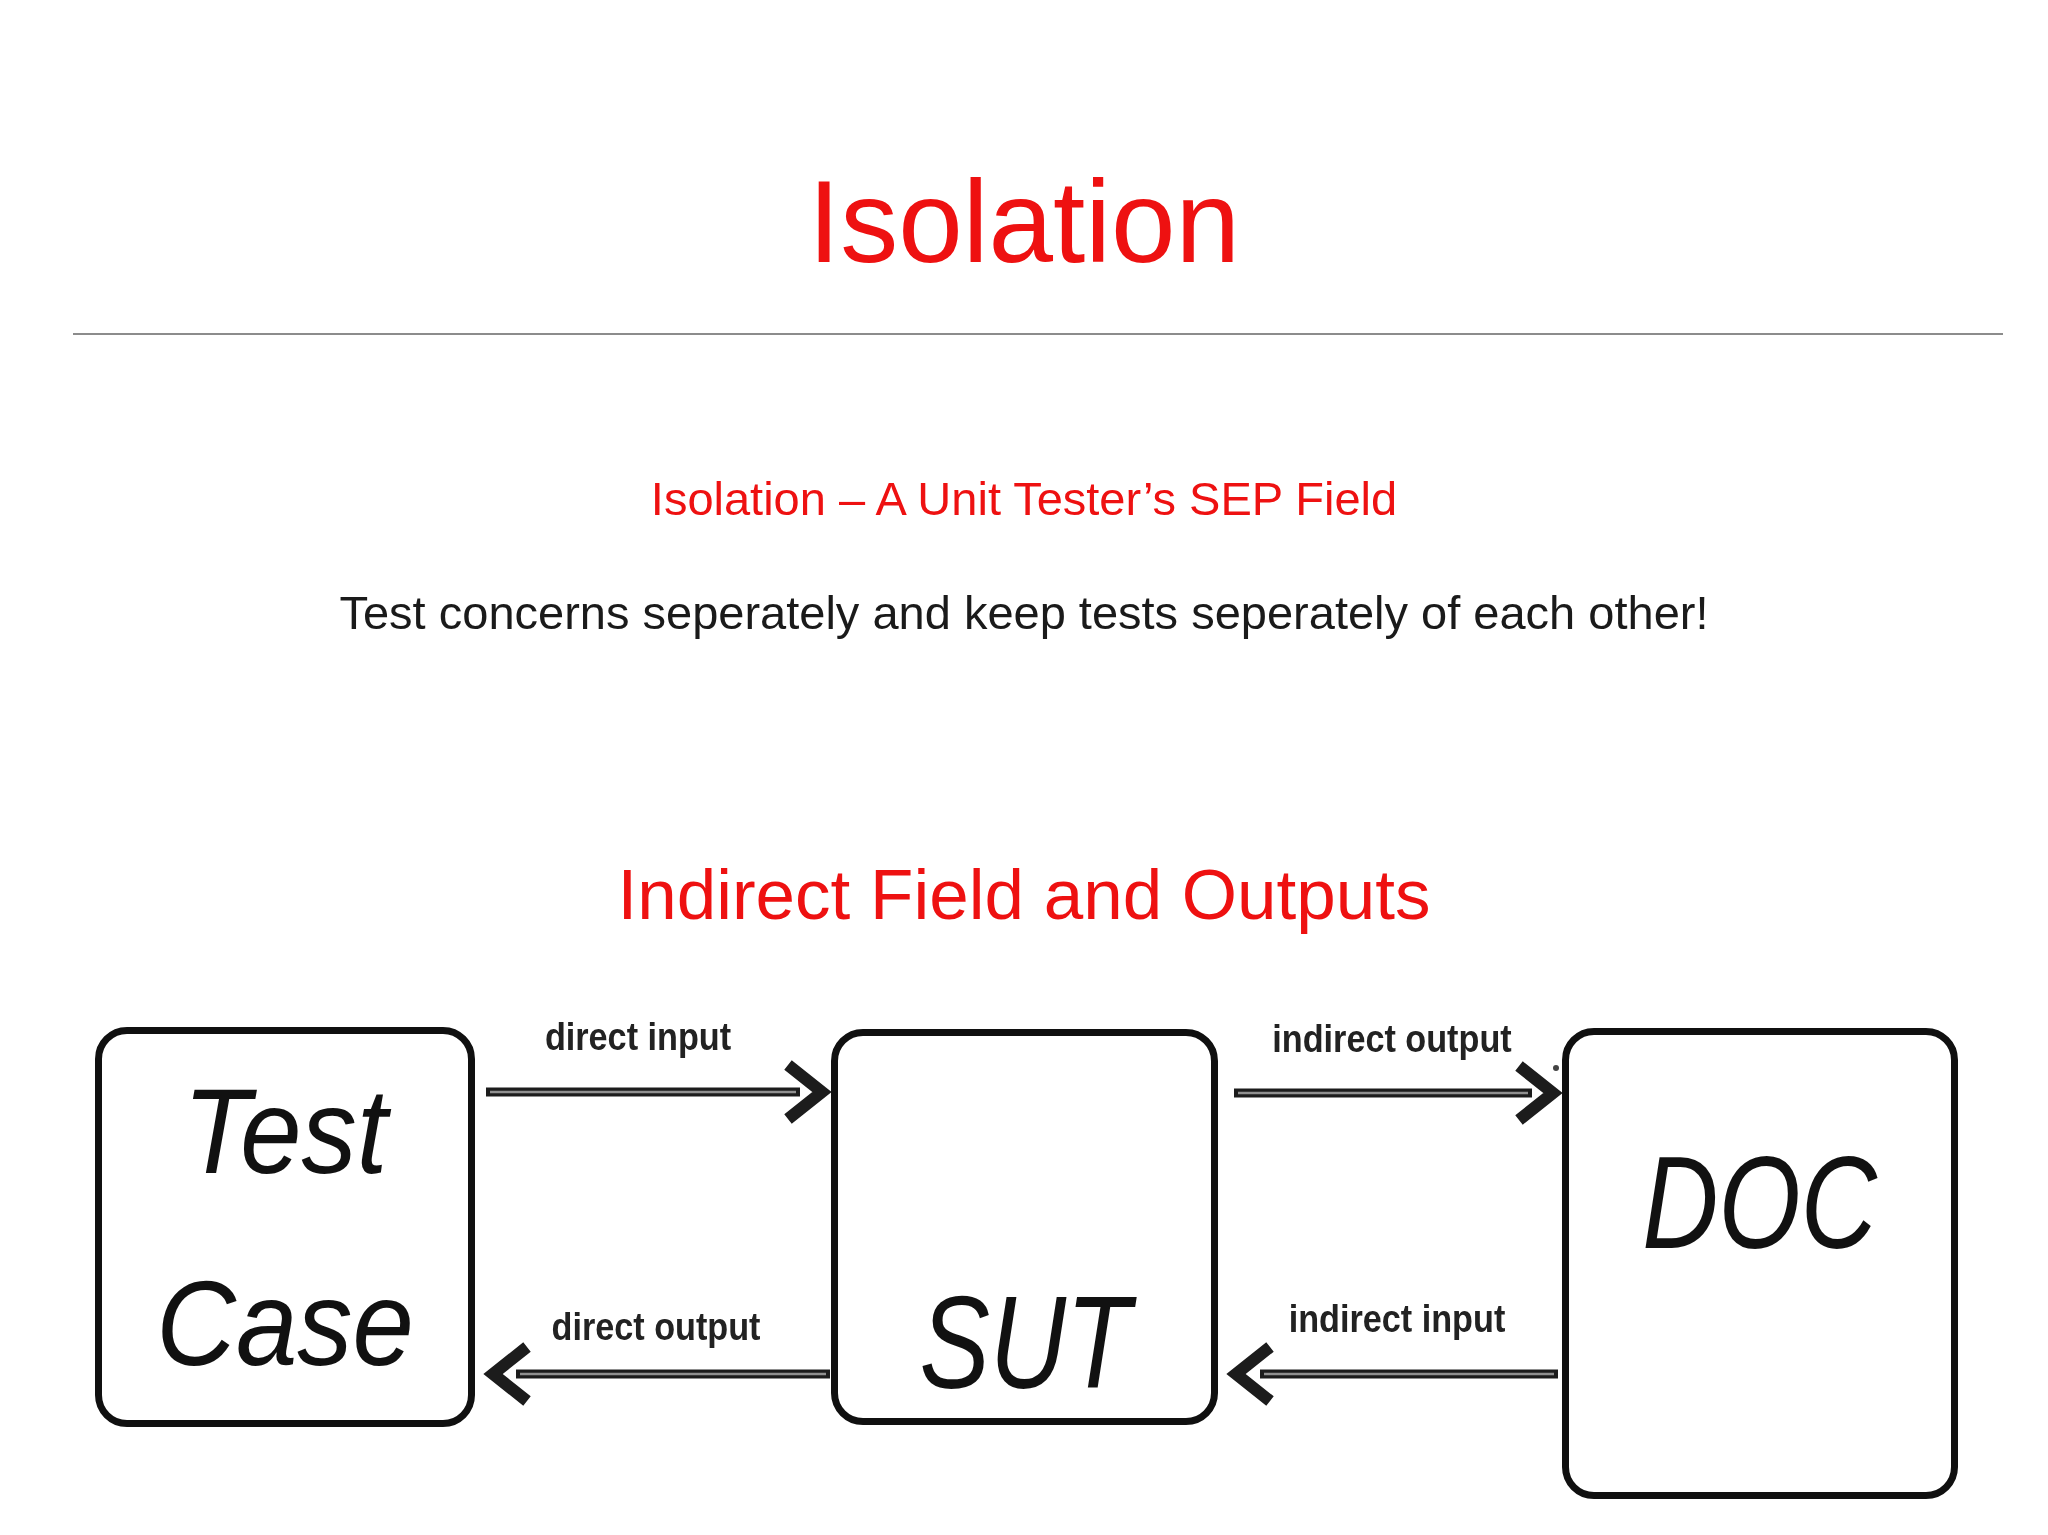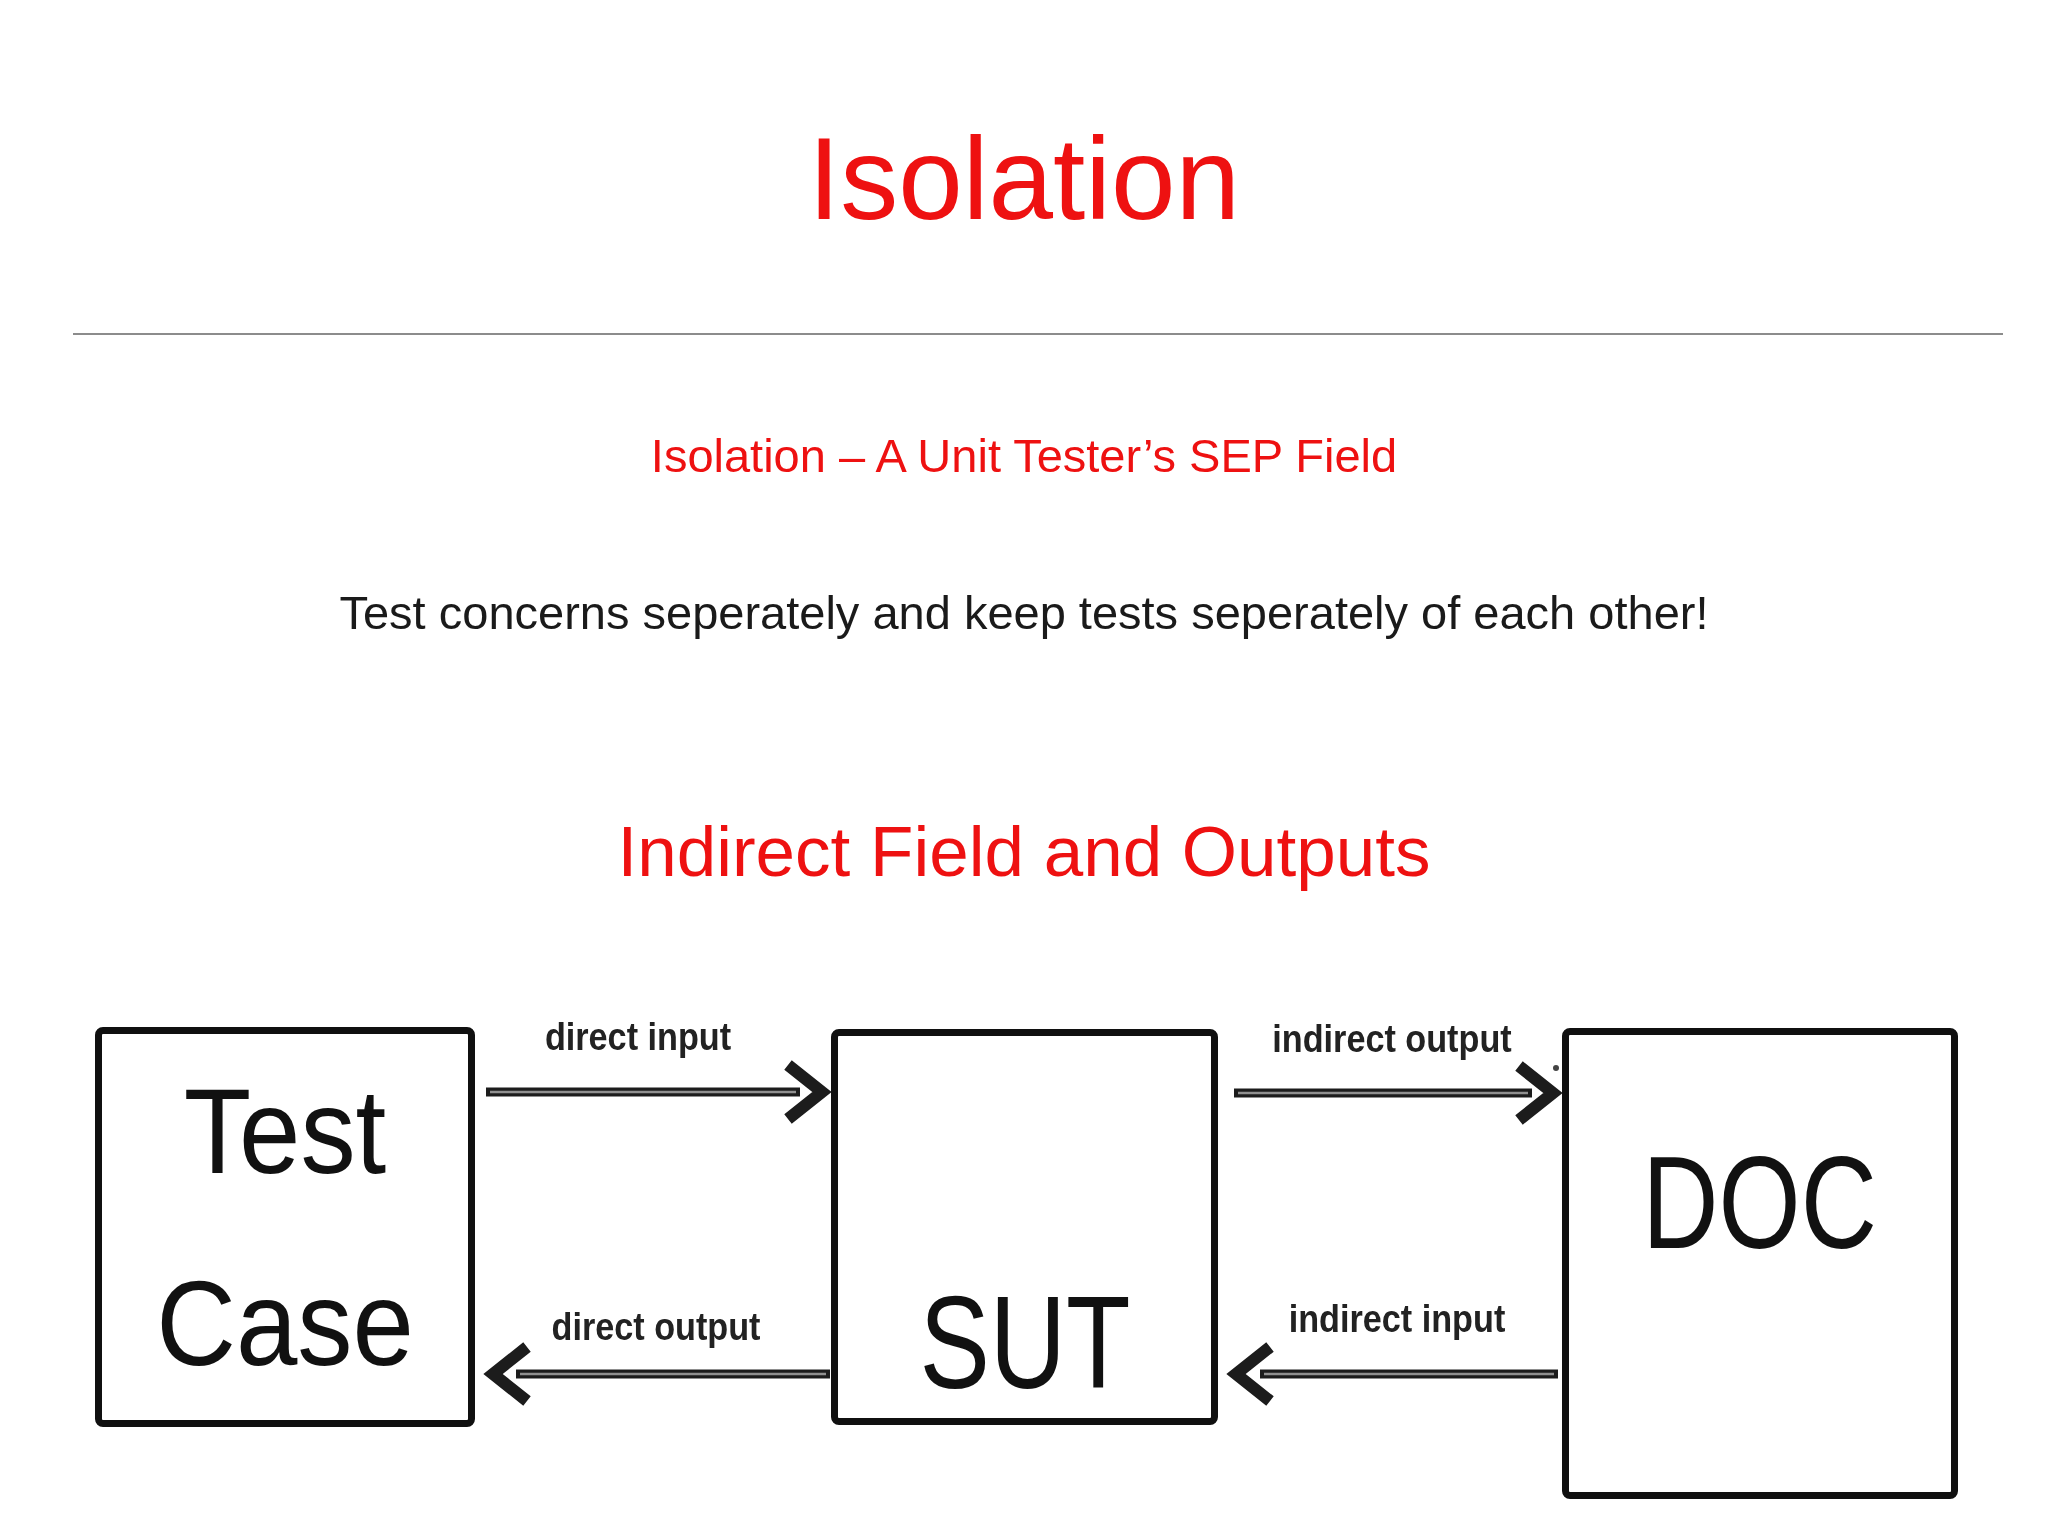--- a/index.html
+++ b/index.html
@@ -5,21 +5,21 @@
   html,body{margin:0;padding:0;background:#ffffff;}
   .slide{
     position:relative;
     width:2048px;height:1535px;
     background:#ffffff;
     font-family:"Liberation Sans", sans-serif;
     overflow:hidden;
   }
   .abs{position:absolute;}
   .centered{left:0;width:2048px;text-align:center;margin:0;}
-  .red{color:#ee1111;}
+  .red{color:#ee1111;margin-top:43px;}
   .slide-title{
     top:121px;
     font-size:116px;
     font-weight:400;
     letter-spacing:0px;
     line-height:1;
   }
   .divider{
     top:333px;left:73px;width:1930px;height:2px;
     background:#8c8c8c;
@@ -40,28 +40,29 @@
   .section-heading{
     top:816px;
     font-size:71px;
     font-weight:400;
     line-height:1;
   }
   
   .node{
     position:absolute;
     border:7px solid #101010;
-    border-radius:8px;
+    border-radius:32px;
     background:#ffffff;
     color:#111111;
     display:flex;
     flex-direction:column;
     align-items:center;
     justify-content:center;
     box-sizing:border-box;
+    font-style:italic;
   }
   .node-testcase{left:95px;top:1027px;width:380px;height:400px;line-height:1.6;}
   .node-sut{left:831px;top:1029px;width:387px;height:396px;justify-content:flex-end;padding-top:88px;}
   .node-doc{left:1562px;top:1028px;width:396px;height:471px;justify-content:flex-start;padding-top:92px;}
   .label-lg{
     display:inline-block;
     font-size:120px;
     transform:scaleX(0.92);
     white-space:nowrap;
   }

